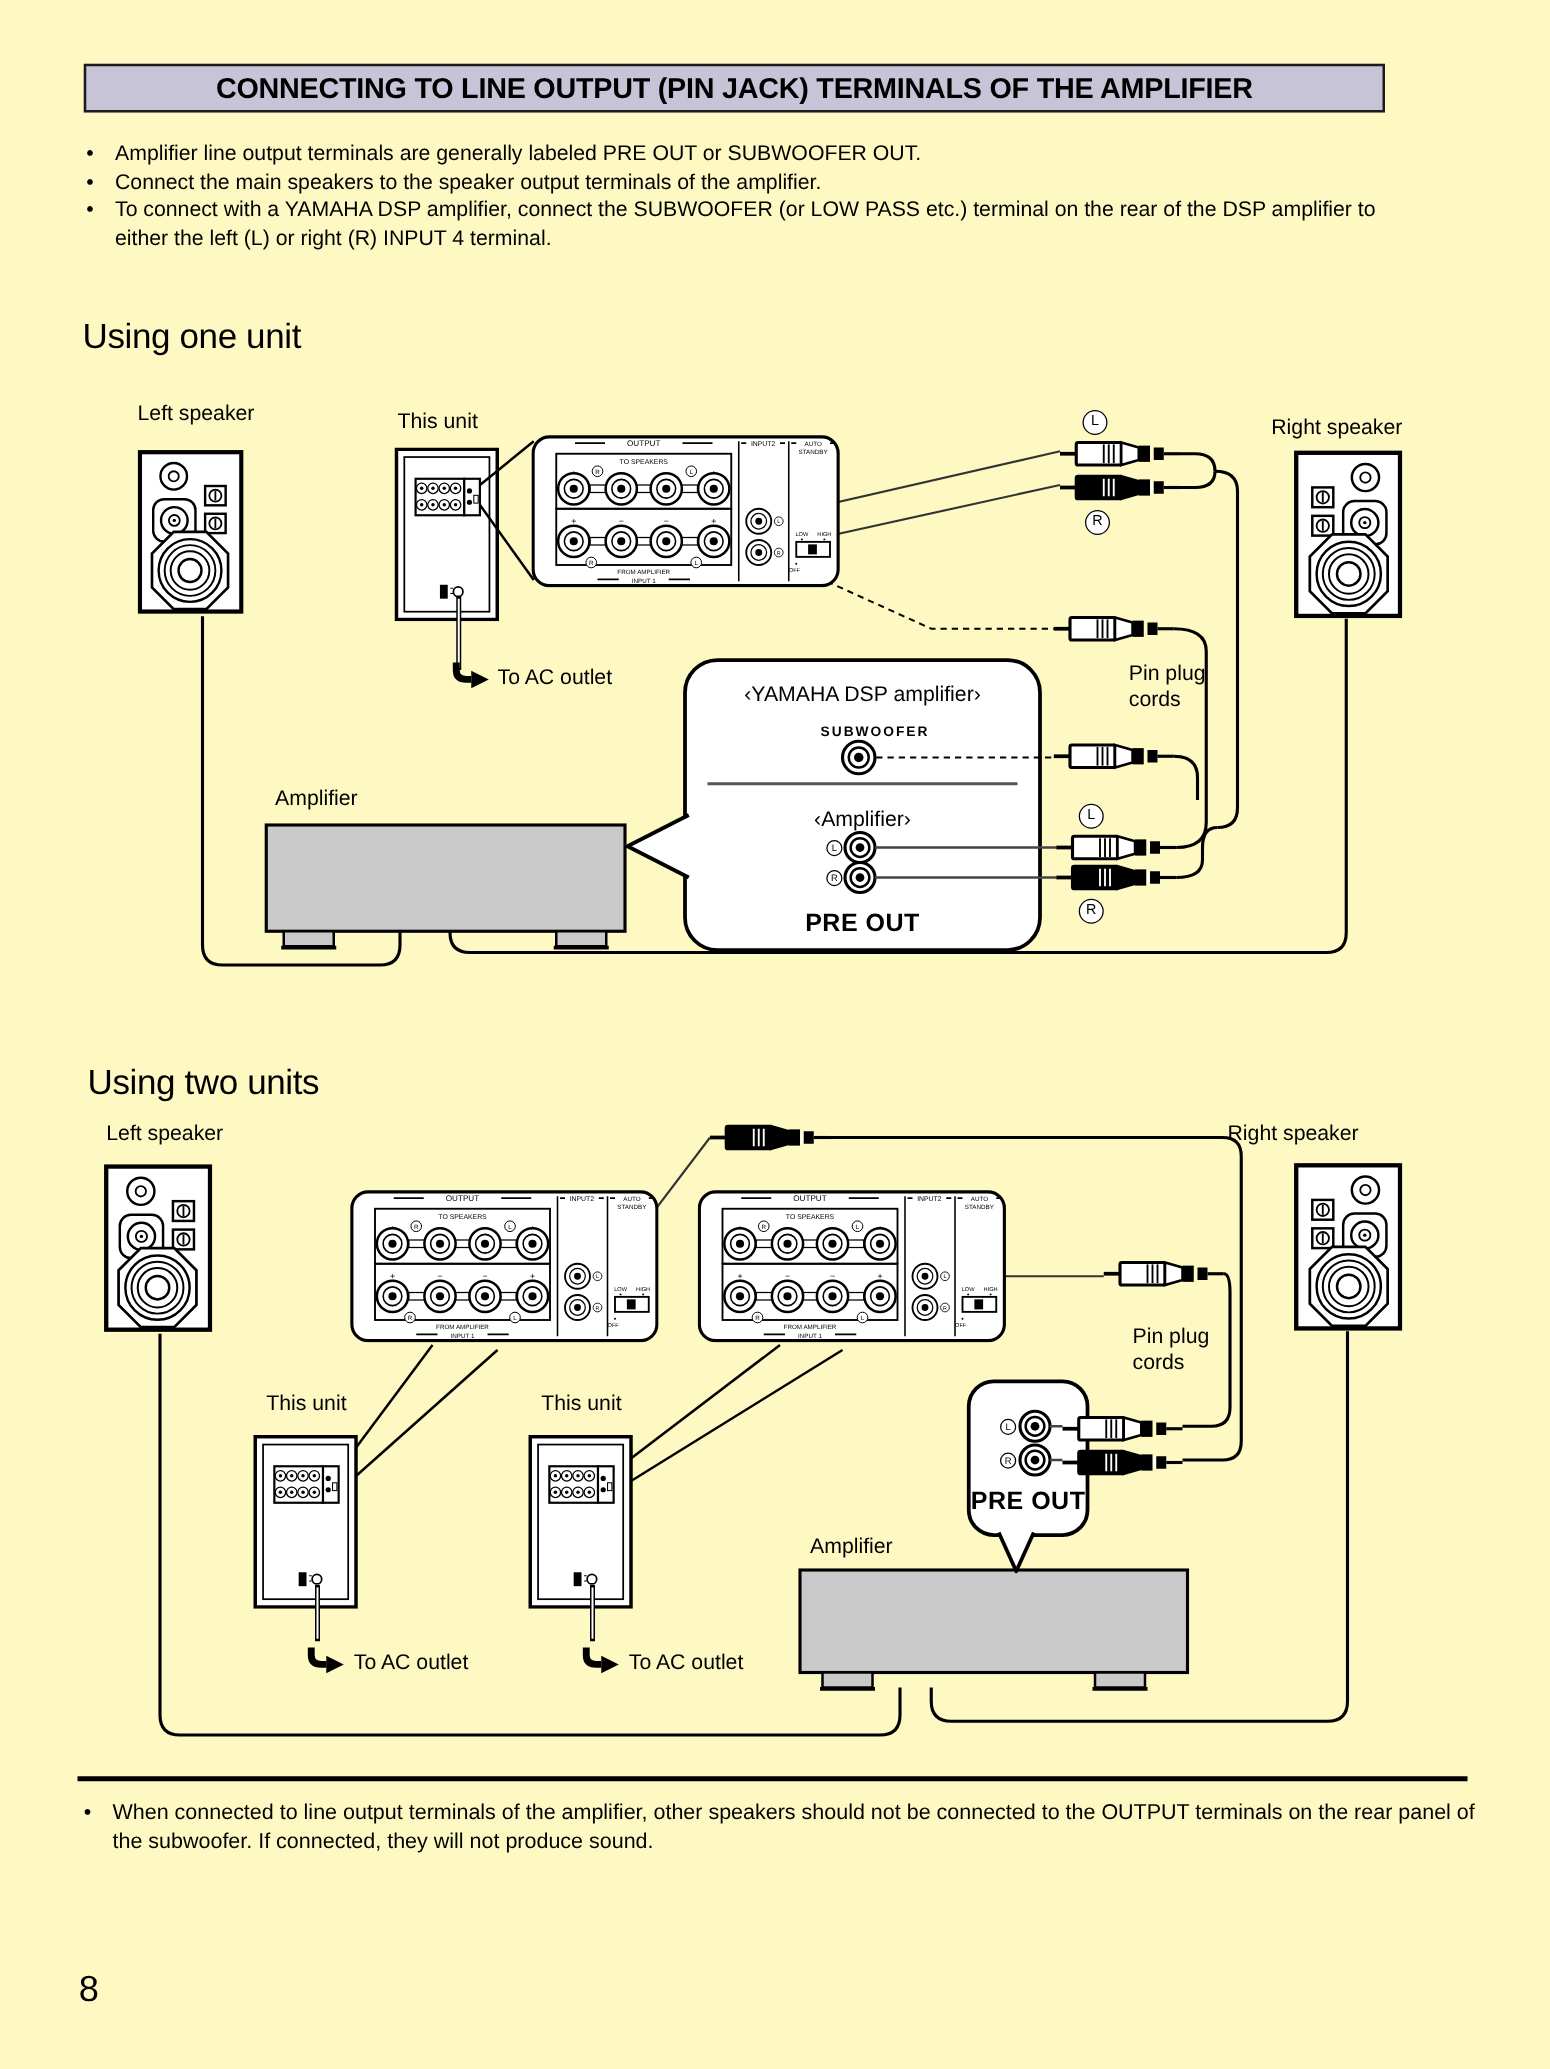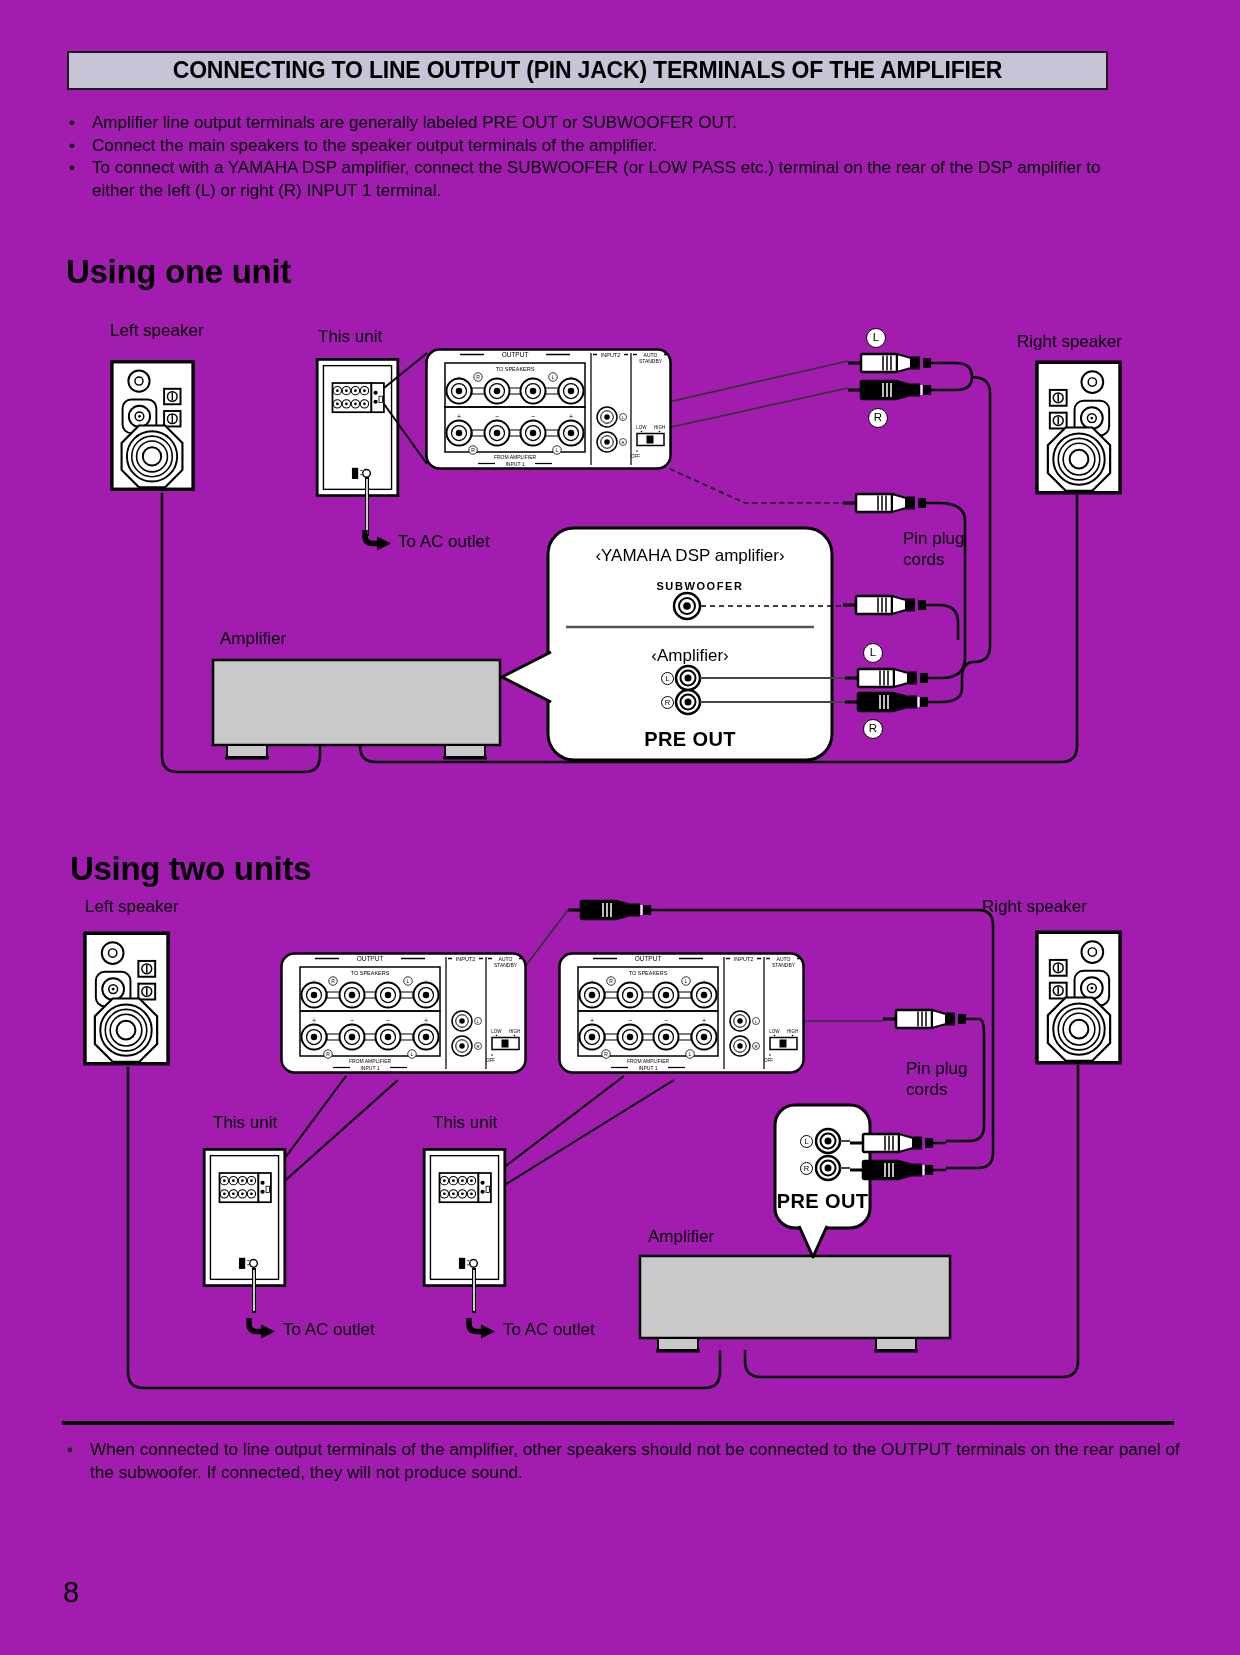--- a/index.html
+++ b/index.html
@@ -1,24 +1,24 @@
 <!DOCTYPE html>
 <html><head>
 <meta charset="utf-8">
 <style>
   html,body{margin:0;padding:0;background:#fff;color:#000;}
   body{width:1240px;height:1655px;font-family:"Liberation Sans",sans-serif;}
-  .page{position:relative;width:1240px;height:1655px;overflow:hidden;background:#a21caf;}
+  .page{position:relative;width:1240px;height:1655px;overflow:hidden;background:#fef9c3;}
   svg.art{position:absolute;left:0;top:0;width:1240px;height:1655px;font-family:"Liberation Sans",sans-serif;}
   .hdr{position:absolute;left:67px;top:51px;width:1037px;height:35px;background:#c7c4d8;border:2px solid #1c1c1c;
        display:flex;align-items:center;justify-content:center;font-size:23px;font-weight:bold;letter-spacing:-0.2px;}
   .bullets{position:absolute;left:66px;top:112px;width:1052px;font-size:17px;line-height:22.5px;}
   .bi{position:relative;padding-left:26px;}
   .bi::before{content:"•";position:absolute;left:3px;}
-  h2.sect{position:absolute;margin:0;font-size:33px;font-weight:bold;letter-spacing:-0.3px;}
+  h2.sect{position:absolute;margin:0;font-size:28px;font-weight:normal;letter-spacing:-0.3px;}
   .lbl{position:absolute;font-size:17px;line-height:21px;white-space:nowrap;}
   .ctr{text-align:center;white-space:normal;}
   .subw{font-size:11px;font-weight:bold;letter-spacing:1.6px;}
   .preout{font-size:20px;font-weight:bold;letter-spacing:0.4px;}
   .circ{position:absolute;width:18px;height:18px;border:1.7px solid #000;border-radius:50%;background:#fff;
         display:flex;align-items:center;justify-content:center;font-size:11.5px;line-height:1;}
   .circ.sm{width:11px;height:11px;border-width:1.2px;font-size:7.5px;}
   .rule{position:absolute;left:62px;top:1421px;width:1112px;height:4px;background:#000;}
   .notes{position:absolute;left:64px;top:1438px;width:1118px;font-size:17.2px;line-height:23px;}
   .notes h3{margin:0 0 1px 0;font-size:17.2px;}
@@ -348,21 +348,21 @@
     </g>
   </svg>
 
   <div class="hdr">
       <span>CONNECTING TO LINE OUTPUT (PIN JACK) TERMINALS OF THE AMPLIFIER</span>
     </div>
 
   <div class="bullets">
     <div class="bi">Amplifier line output terminals are generally labeled PRE OUT or SUBWOOFER OUT.</div>
     <div class="bi">Connect the main speakers to the speaker output terminals of the amplifier.</div>
-    <div class="bi">To connect with a YAMAHA DSP amplifier, connect the SUBWOOFER (or LOW PASS etc.) terminal on the rear of the DSP amplifier to either the left (L) or right (R) INPUT 1 terminal.</div>
+    <div class="bi">To connect with a YAMAHA DSP amplifier, connect the SUBWOOFER (or LOW PASS etc.) terminal on the rear of the DSP amplifier to either the left (L) or right (R) INPUT 4 terminal.</div>
   </div>
 
   <h2 class="sect" style="left:66px;top:253px;">Using one unit</h2>
   <h2 class="sect" style="left:70px;top:850px;">Using two units</h2>
 
   <div class="lbl" style="left:110px;top:320px;">Left speaker</div>
   <div class="lbl" style="left:318px;top:326px;">This unit</div>
   <div class="lbl" style="left:398px;top:531px;">To AC outlet</div>
   <div class="lbl" style="left:1017px;top:331px;">Right speaker</div>
   <div class="lbl" style="left:903px;top:528px;">

